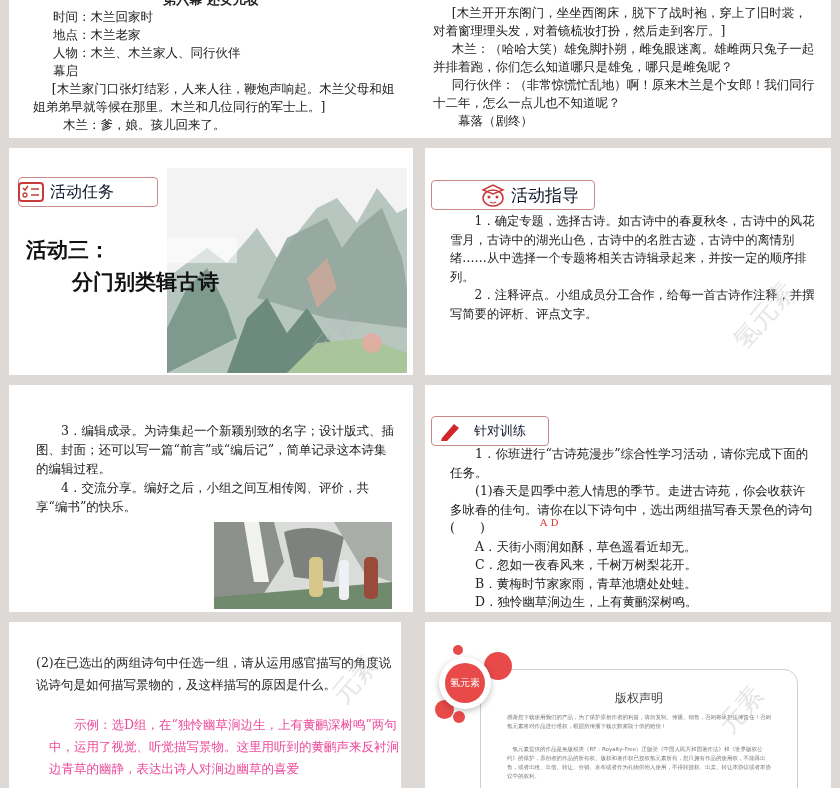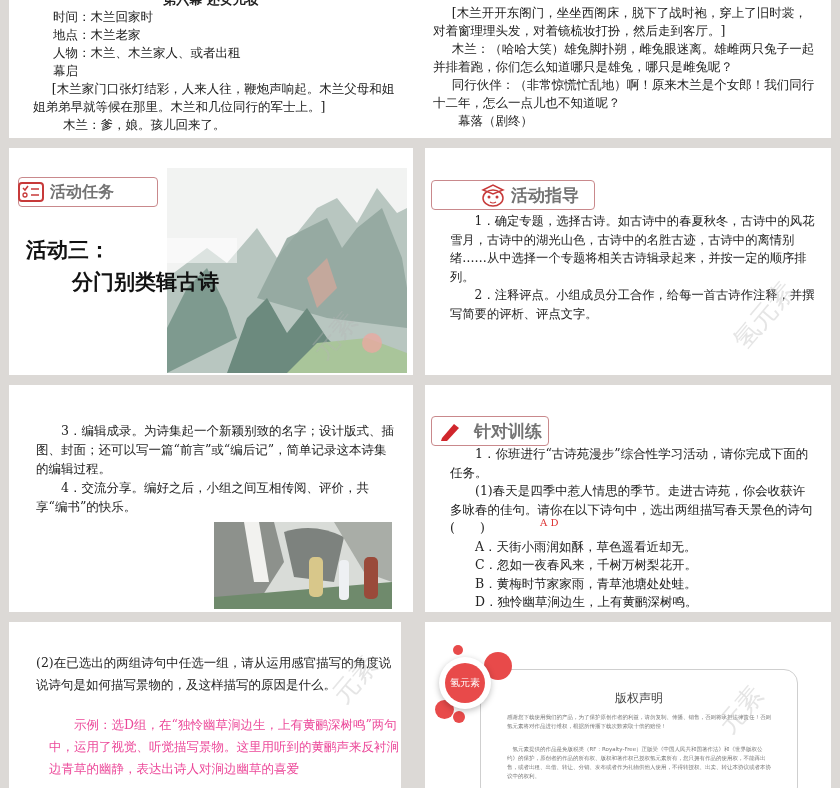--- a/index.html
+++ b/index.html
@@ -14,41 +14,41 @@
   .s6 { left:425px; top:385px; width:406px; height:227px; }
   .s7 { left:9px; top:622px; width:392px; height:166px; }
   .s8 { left:425px; top:622px; width:406px; height:166px; }
   .txt { position:absolute; font-size:12.5px; line-height:18px; }
   .p { margin:0; }
   .ind { text-indent:2em; }
   .ind1 { text-indent:1.5em; }
   .scene-title { position:absolute; left:0; width:404px; top:-9px; text-align:center; font-weight:bold; font-size:13px; }
   .badge { position:absolute; height:28px; border:1px solid #c9898c; border-radius:4px; background:#fff;
            display:flex; align-items:center; }
-  .badge-label { font-family:"DejaVu Sans","Liberation Sans",sans-serif; font-weight:bold; color:#737373; font-size:16px; margin-left:6px; }
+  .badge-label { font-family:"DejaVu Sans","Liberation Sans",sans-serif; font-weight:normal; color:#0f172a; font-size:16px; margin-left:6px; }
   .icon-box { width:26px; height:20px; border:2px solid #c73a3a; border-radius:4px; margin-left:-1px; position:relative; box-sizing:border-box; background:#fff; }
   .big-title { position:absolute; font-family:"DejaVu Sans","Liberation Sans",sans-serif; font-size:21px; color:#111;font-weight:bold; }
   .painting { position:absolute; }
   .red { color:#ec4899; }
   .answer { position:absolute; color:#d33; font-size:10px; font-family:"DejaVu Serif",serif; }
   .copy-box { position:absolute; left:55px; top:47px; width:316px; height:130px; border:1px solid #cfcfcf; border-radius:14px; background:#fff; }
   .copy-title { position:absolute; left:0; width:100%; top:20px; text-align:center; font-size:12px; color:#444; font-family:"DejaVu Sans",sans-serif; }
   .copy-text { position:absolute; left:26px; right:26px; font-size:5.5px; line-height:9px; color:#777; font-family:"DejaVu Sans",sans-serif; }
   .circle { position:absolute; border-radius:50%; background:#e84a4a; }
   .watermark { position:absolute; color:rgba(180,180,180,0.35); font-family:"DejaVu Sans",sans-serif; font-size:26px; transform:rotate(-50deg); pointer-events:none; }
 </style>
 </head>
 <body>
 
 <div class="slide s1">
   <div class="scene-title">第六幕 还女儿妆</div>
   <div class="txt" style="left:44px; top:8px; width:330px;">
     <p class="p">时间：木兰回家时</p>
     <p class="p">地点：木兰老家</p>
-    <p class="p">人物：木兰、木兰家人、或者出租</p>
+    <p class="p">人物：木兰、木兰家人、同行伙伴</p>
     <p class="p">幕启</p>
   </div>
   <div class="txt" style="left:24px; top:80px; width:370px;">
     <p class="p ind1">[木兰家门口张灯结彩，人来人往，鞭炮声响起。木兰父母和姐姐弟弟早就等候在那里。木兰和几位同行的军士上。]</p>
     <p class="p" style="text-indent:2.4em;">木兰：爹，娘。孩儿回来了。</p>
   </div>
 </div>
 
 <div class="slide s2">
   <div class="txt" style="left:8px; top:4px; width:385px;">
@@ -121,21 +121,21 @@
     <rect x="125" y="38" width="10" height="40" rx="4" fill="#eef0f3"></rect>
     <rect x="150" y="35" width="14" height="42" rx="5" fill="#9a4a3a"></rect>
   </svg>
 </div>
 
 <div class="slide s6">
   <div class="badge" style="left:6px; top:31px; width:116px;">
     <svg width="24" height="22" viewBox="0 0 24 22" style="margin-left:6px;">
       <path d="M4 18 L16 4 L21 8 L9 21 L3 21 Z" fill="#d0262c"></path>
     </svg>
-    <span class="badge-label" style="font-size:17px; margin-left:12px;">针对训练</span>
+    <span class="badge-label" style="font-size:13px; margin-left:12px;">针对训练</span>
   </div>
   <div class="txt" style="left:25px; top:60px; width:366px; font-size:12.5px; line-height:18.5px;">
     <p class="p ind">1．你班进行“古诗苑漫步”综合性学习活动，请你完成下面的任务。</p>
     <p class="p ind">(1)春天是四季中惹人情思的季节。走进古诗苑，你会收获许多咏春的佳句。请你在以下诗句中，选出两组描写春天景色的诗句(　　)</p>
     <p class="p ind">A．天街小雨润如酥，草色遥看近却无。</p>
     <p class="p ind">C．忽如一夜春风来，千树万树梨花开。</p>
     <p class="p ind">B．黄梅时节家家雨，青草池塘处处蛙。</p>
     <p class="p ind">D．独怜幽草涧边生，上有黄鹂深树鸣。</p>
     <p class="p ind">E．木落雁南度，北风江上寒。</p>
   </div>

